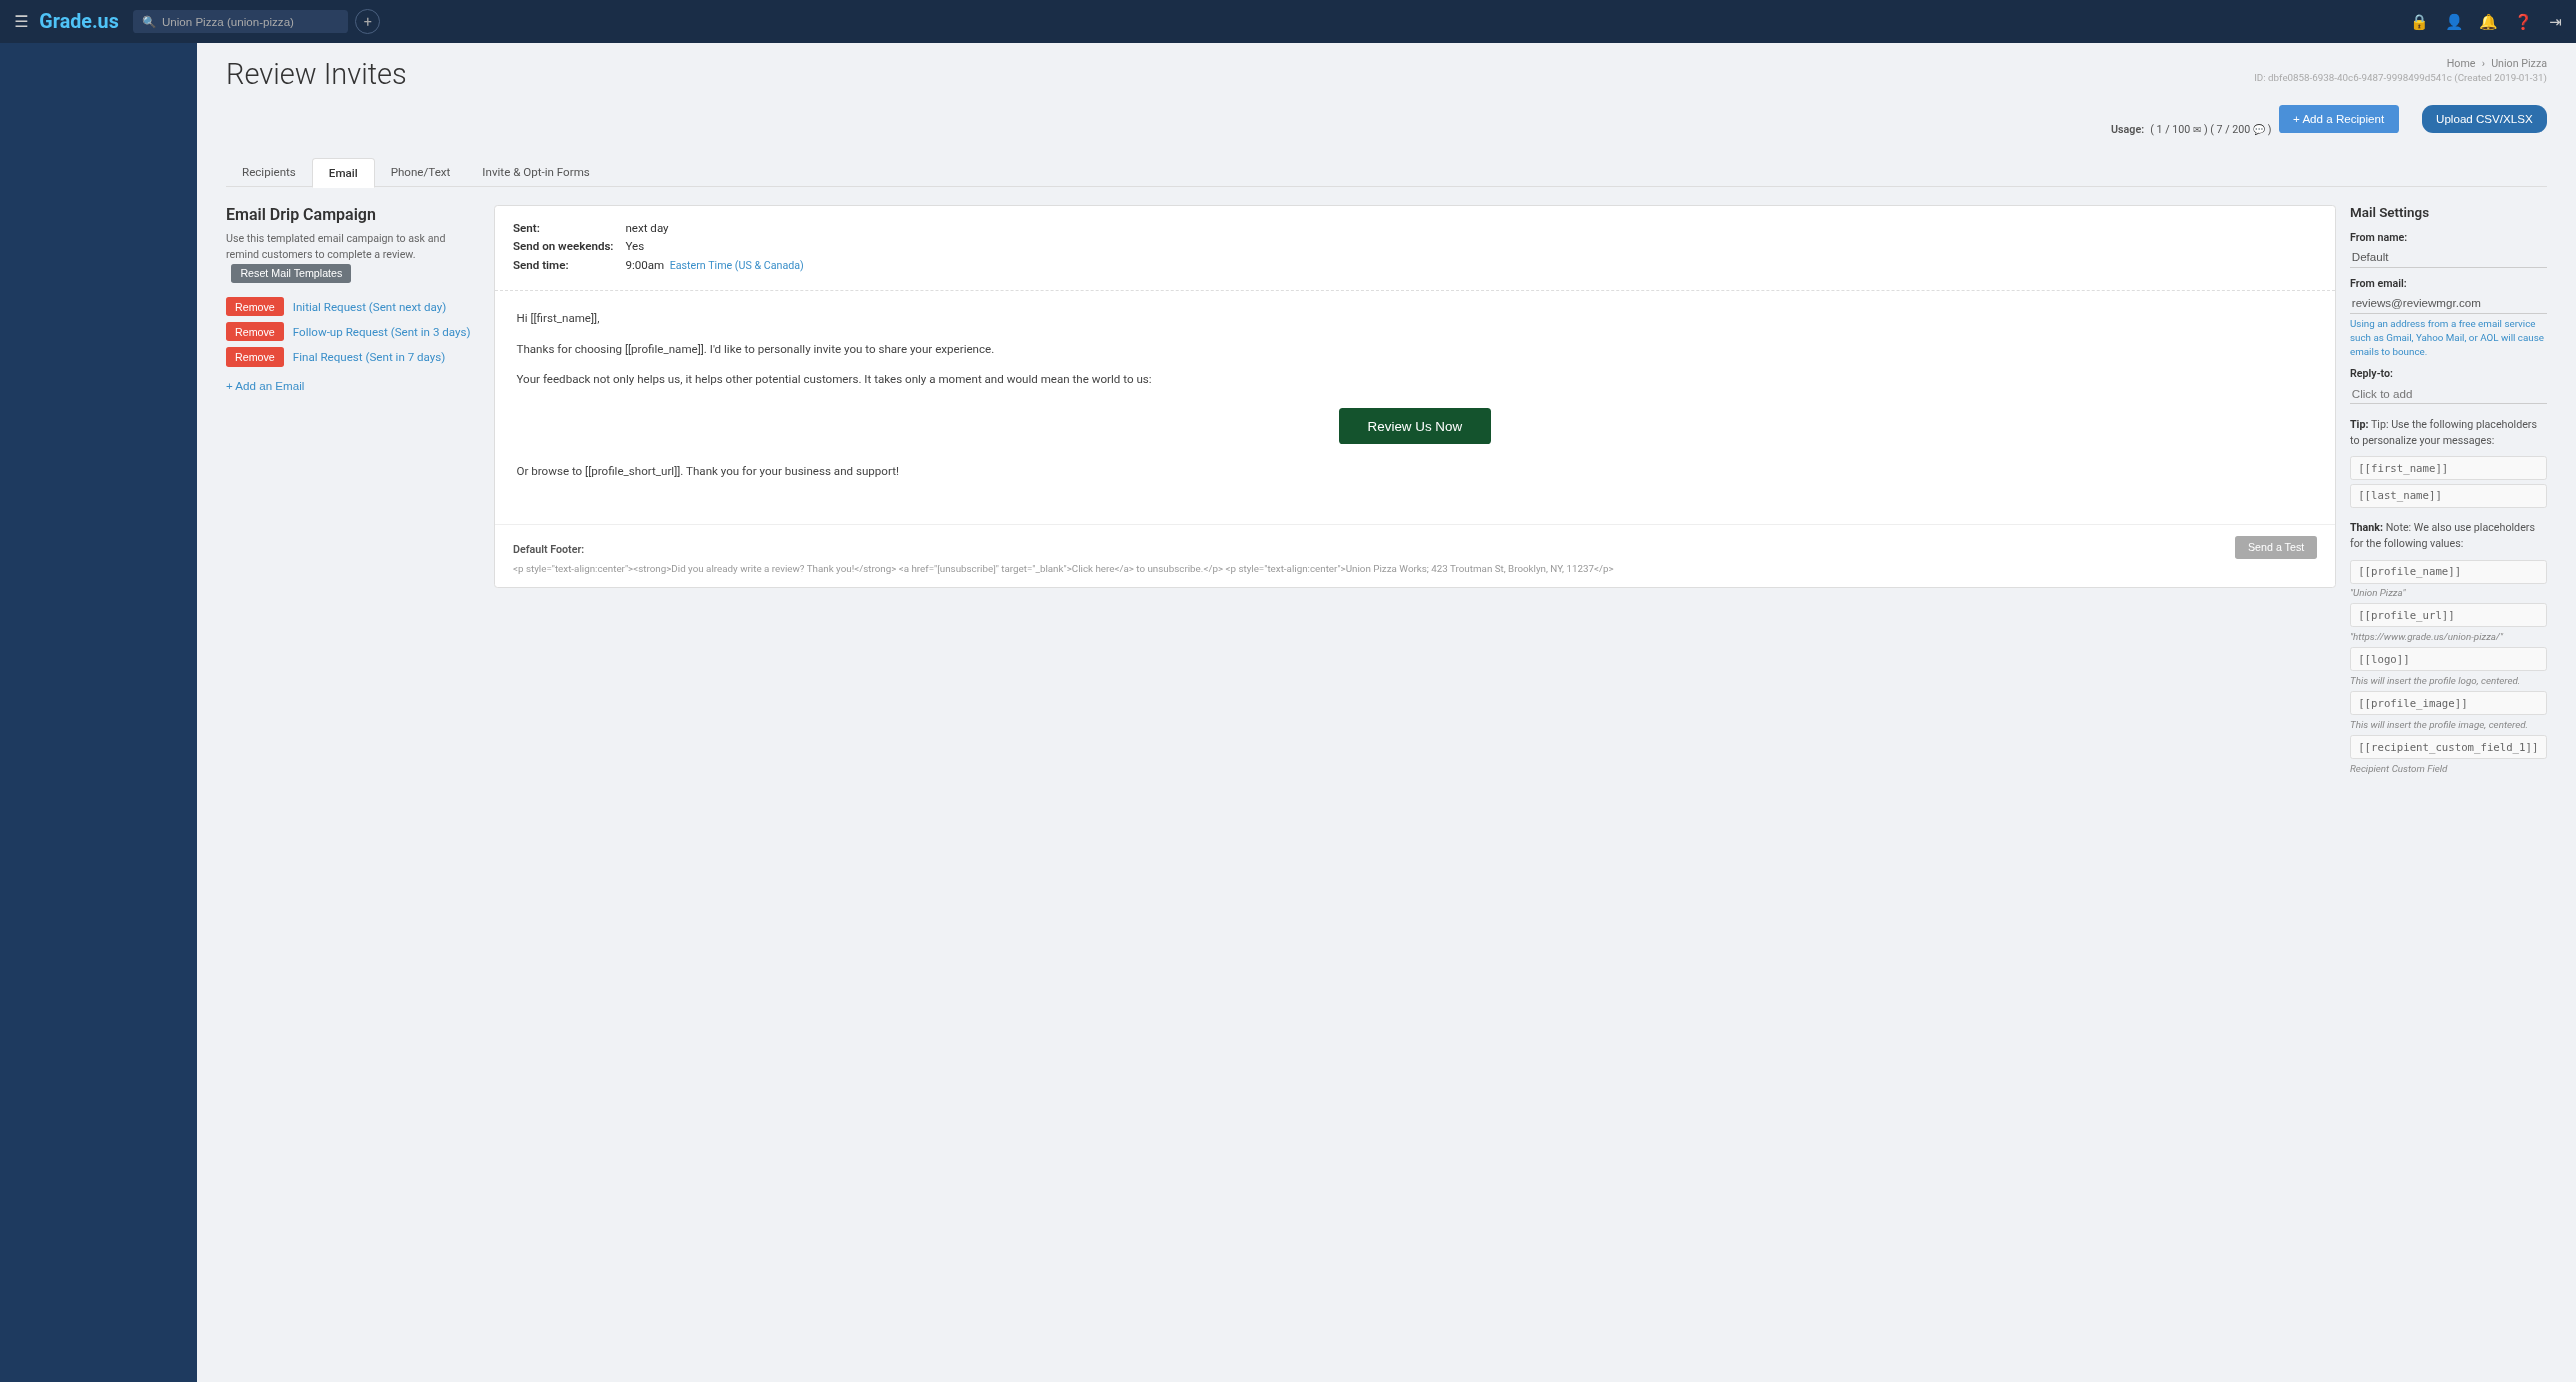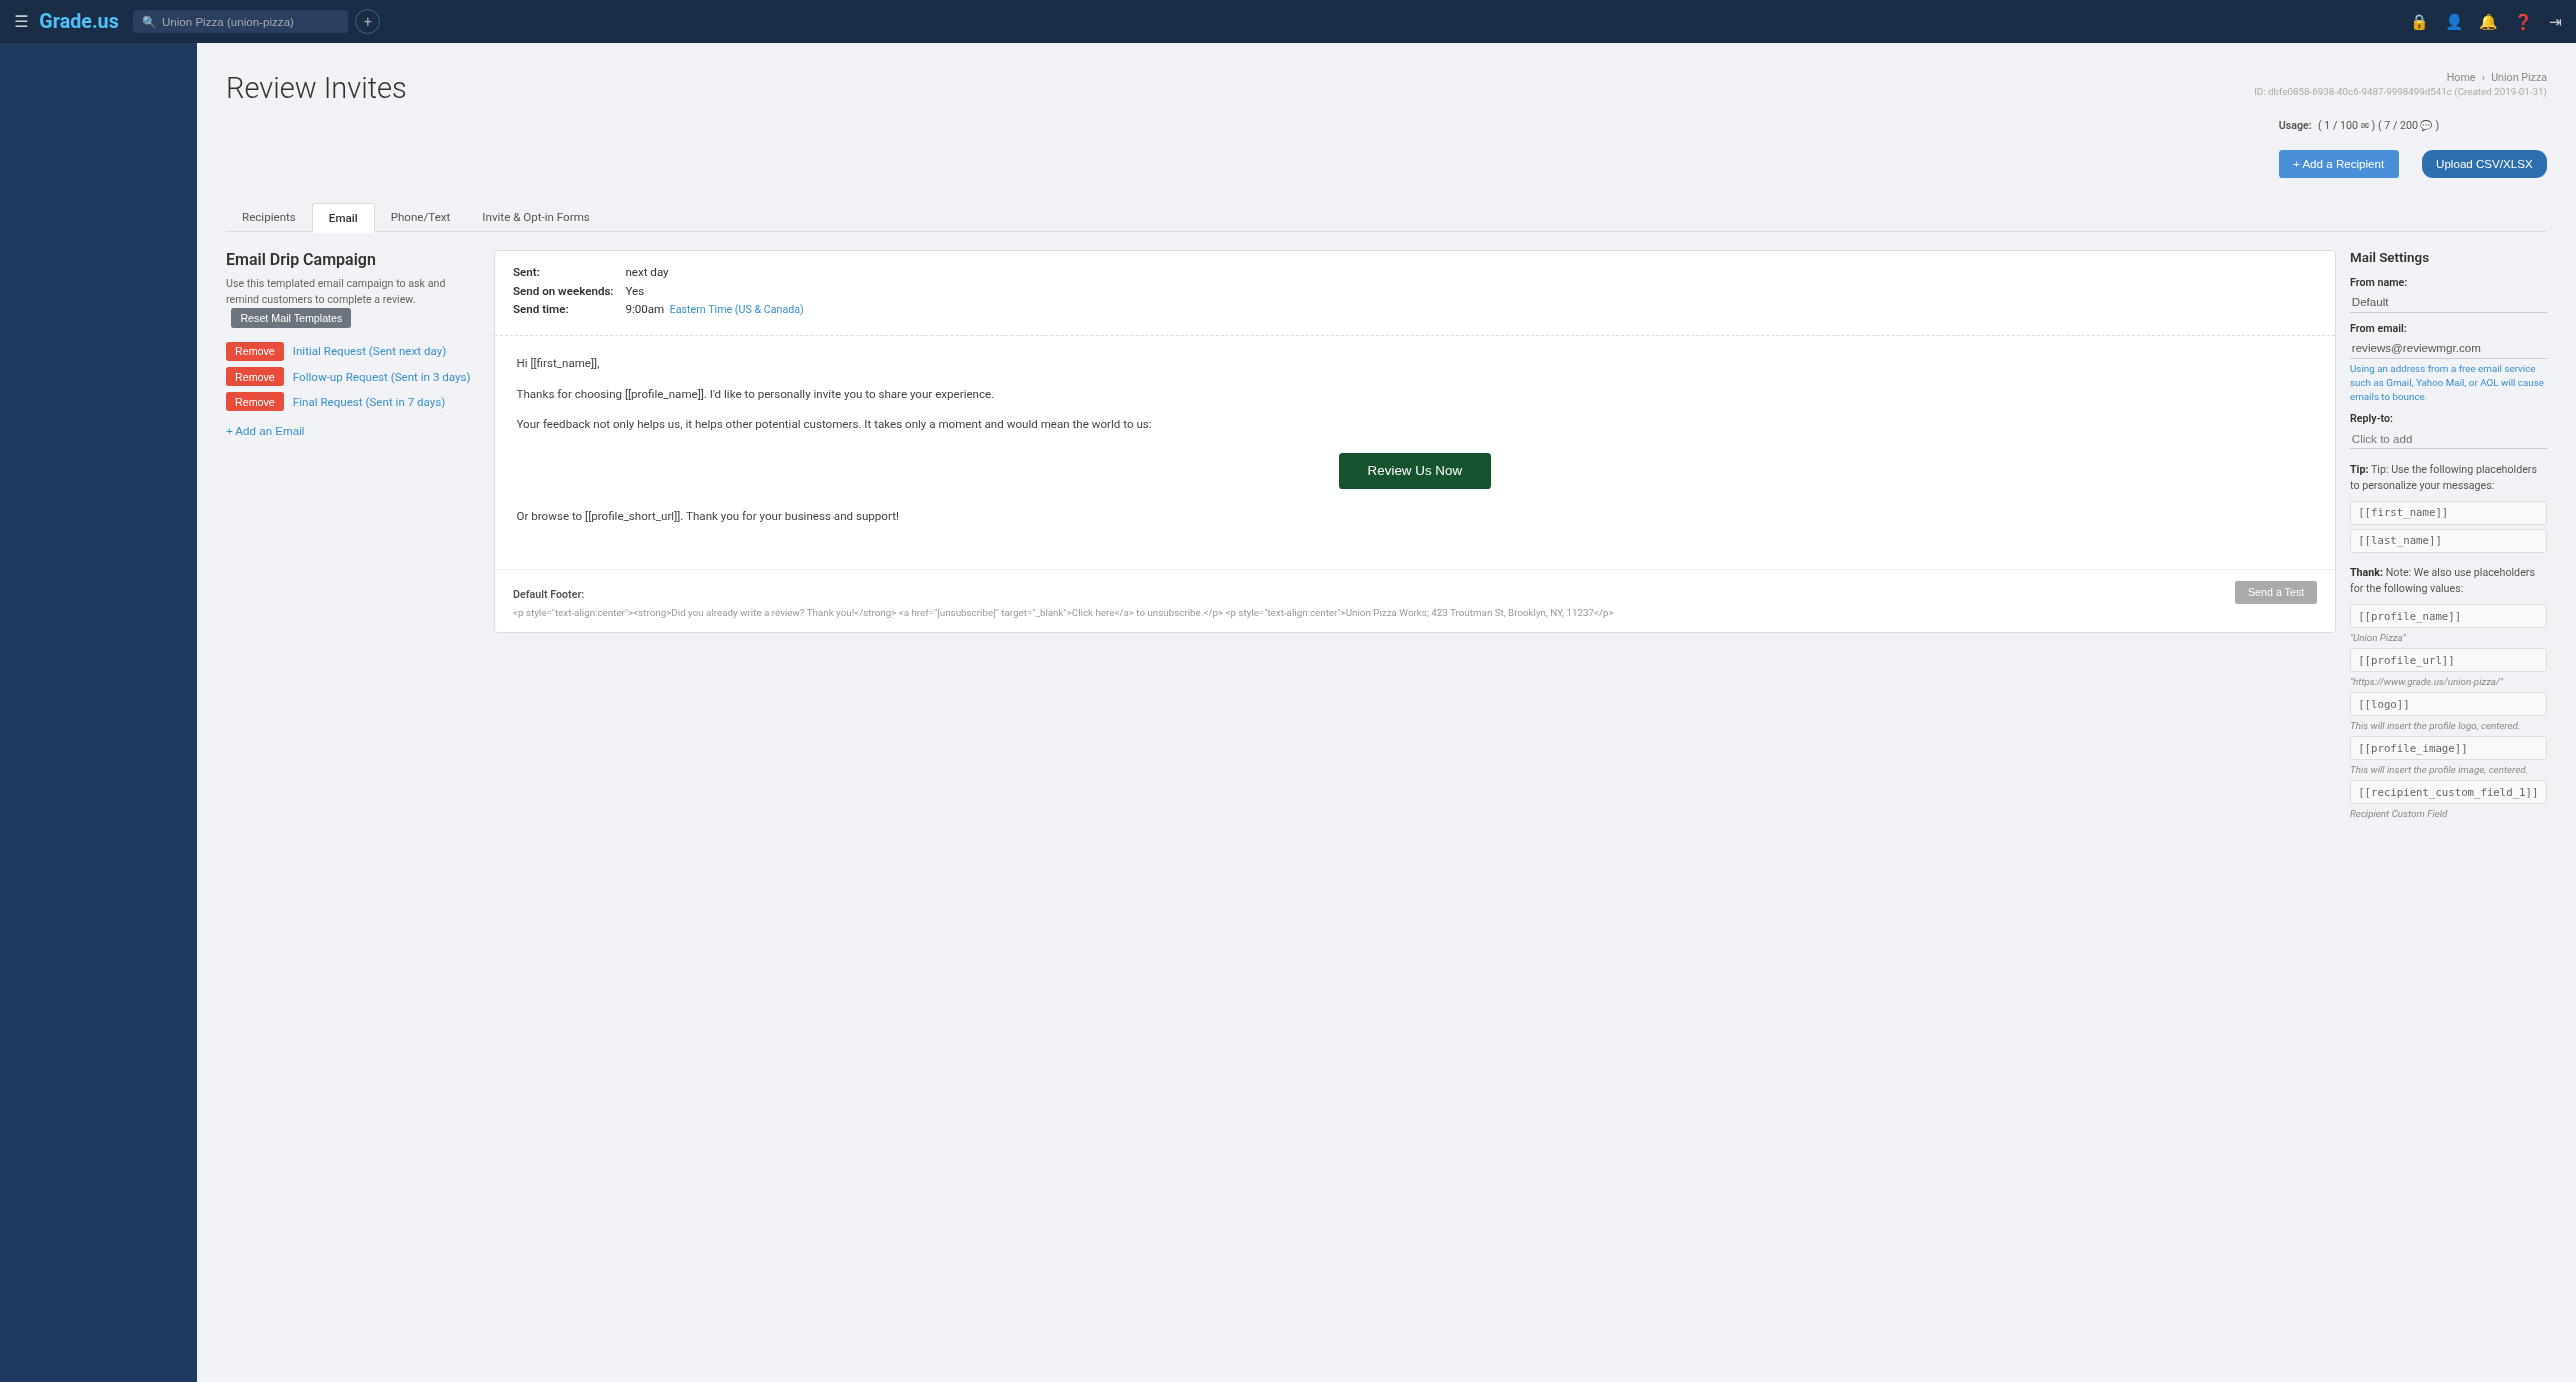--- a/index.html
+++ b/index.html
@@ -75,21 +75,21 @@
     .sidebar {
       width: 197px;
       background: #1e3a5f;
       min-height: 100%;
       flex-shrink: 0;
     }
 
     
     .content {
       flex: 1;
-      padding: 28px 29px;
+      padding: 14px 29px;
       overflow: auto;
     }
 
     
     .page-header {
       display: flex;
       justify-content: space-between;
       align-items: flex-start;
       margin-bottom: 14.3px;
     }
@@ -435,21 +435,21 @@
           <a href="#">Home</a>
           <span class="sep">›</span>
           <span>Union Pizza</span>
         </div>
         <div class="breadcrumb-id">ID: dbfe0858-6938-40c6-9487-9998499d541c (Created 2019-01-31)</div>
       </div>
     </div>
 
     <div style="display:flex; justify-content:space-between; align-items:center; margin-bottom:10.7px;">
       <div></div>
-      <div style="display:flex; flex-direction:column; align-items:flex-start; gap:7.2px;">
+      <div style="display:flex; flex-direction:row; align-items:flex-end; gap:7.2px;">
         <div class="usage-bar">
           <span class="usage-label">Usage:</span>
           <span>( 1 / 100</span>
           <span class="usage-icon">✉</span>
           <span>) ( 7 / 200</span>
           <span class="usage-icon">💬</span>
           <span>)</span>
         </div>
         <div class="action-buttons">
           <button class="btn-add-recipient">+ Add a Recipient</button>

